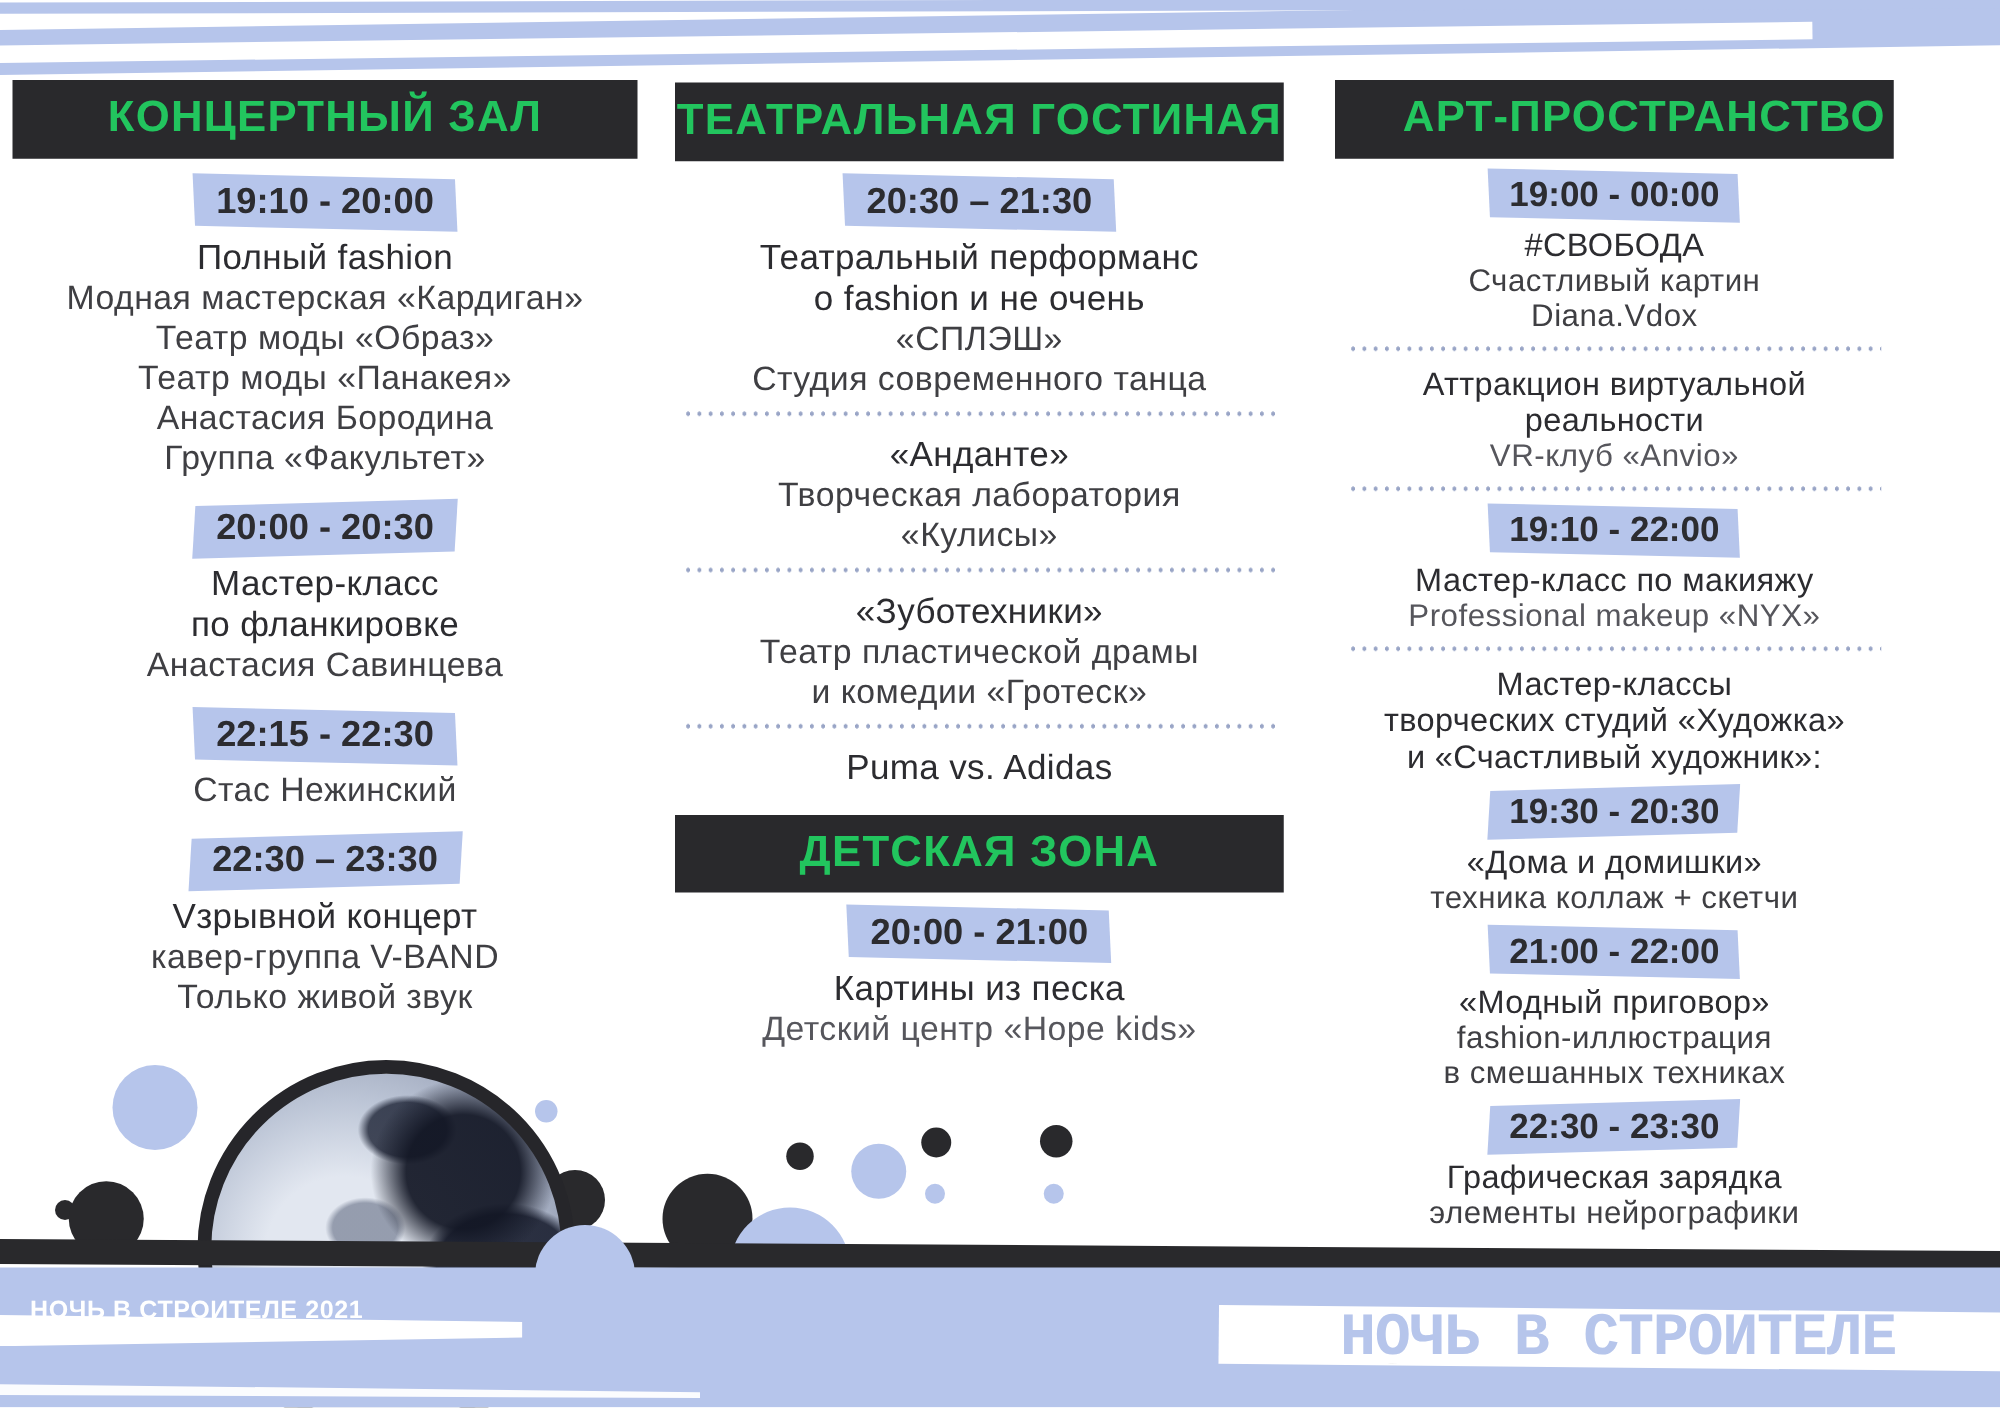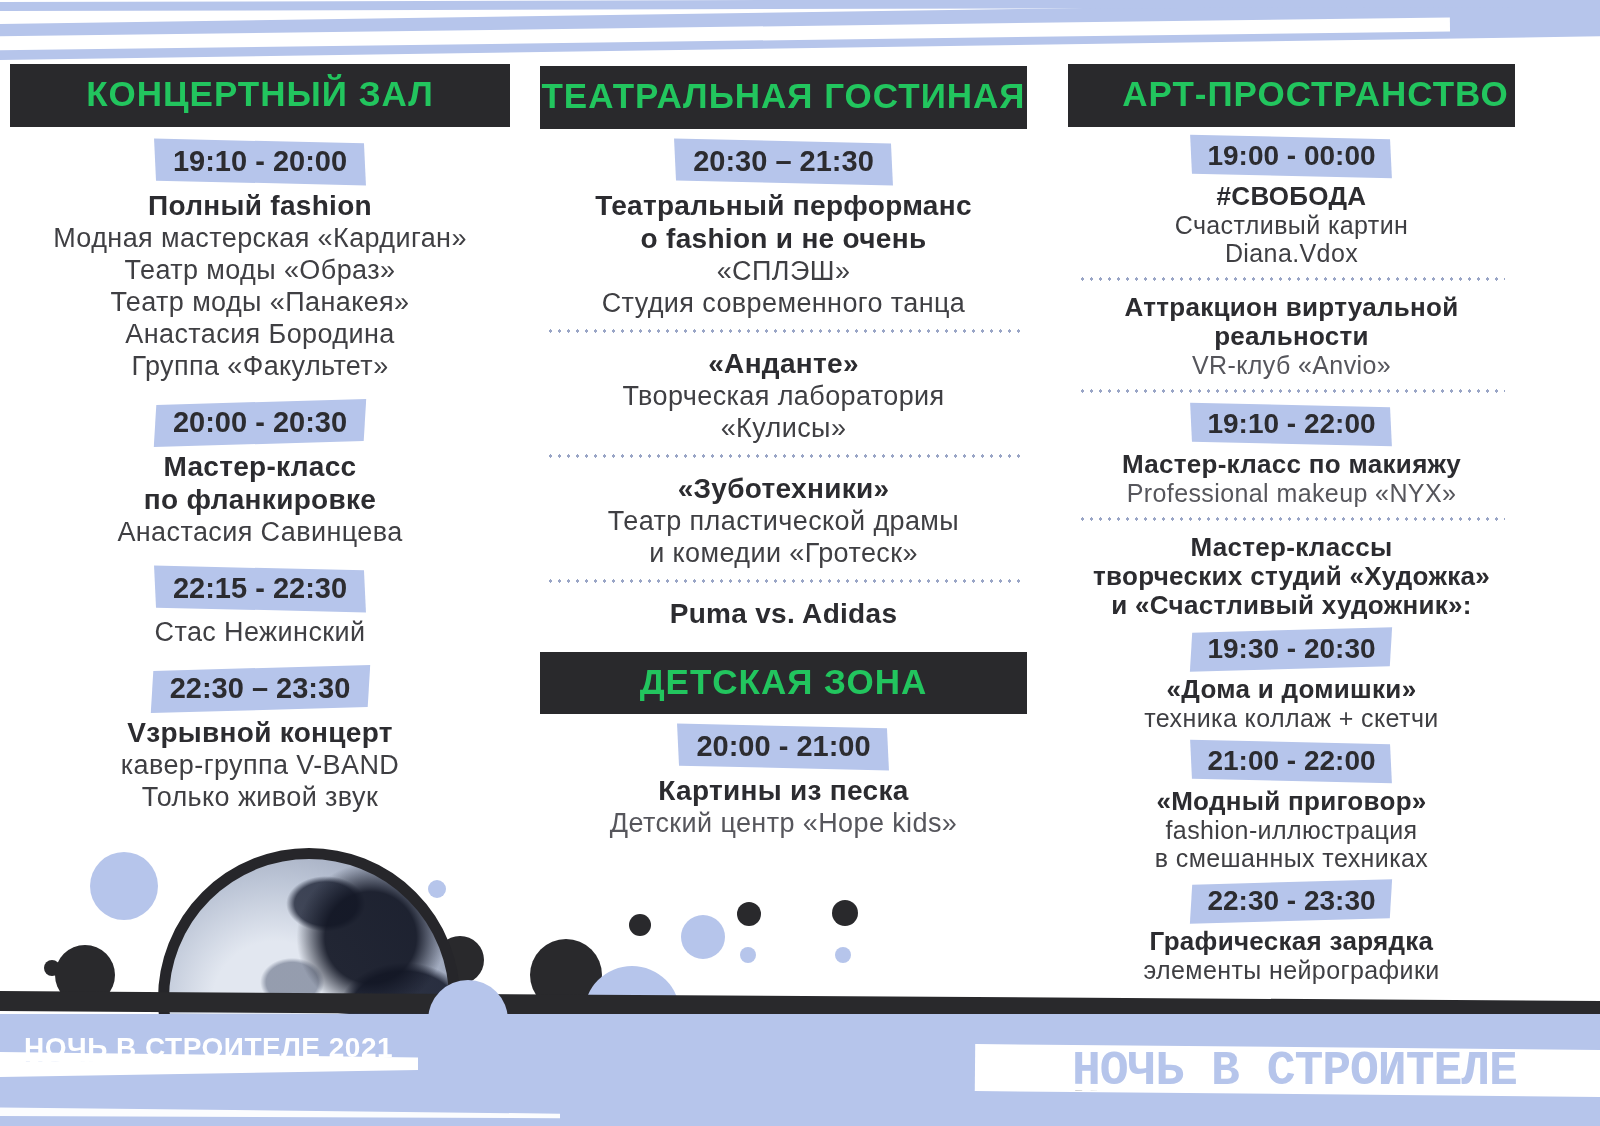--- a/index.html
+++ b/index.html
@@ -30,21 +30,21 @@
   #col3 .event{margin:10px 0 10px;}
 
   .time-wrap{margin-bottom:6px;}
   .time{position:relative;display:inline-block;font-weight:bold;font-size:29px;color:var(--text);
         padding:4px 18px 5px;z-index:0;white-space:nowrap;}
   .time::before{content:"";position:absolute;inset:0;background:var(--blue);
         transform:rotate(-1.6deg) skewX(-5deg);z-index:-1;}
   .event:nth-of-type(even) .time::before{transform:rotate(1.3deg) skewX(4deg);}
   #col3 .time{font-size:28px;padding:3px 16px 4px;}
 
-  .etitle{font-weight:bold;font-size:28px;line-height:33px;color:var(--text);letter-spacing:.3px;}
+  .etitle{font-weight:normal;font-size:28px;line-height:33px;color:var(--text);letter-spacing:.3px;}
   .eline{font-size:27px;line-height:32px;color:var(--body);letter-spacing:.4px;}
   .eline.gray{color:var(--gray);}
   #col3 .etitle{font-size:26px;line-height:29px;}
   #col3 .eline{font-size:25px;line-height:28px;}
 
   .dots{height:4px;margin:6px 10px 12px;background-image:radial-gradient(circle,#99a5c6 1.6px,transparent 1.8px);
         background-size:9px 4px;background-position:0 50%;background-repeat:repeat-x;}
   #col2 .dots{margin:8px 6px 14px;}
 
   
@@ -62,21 +62,21 @@
           radial-gradient(ellipse 50px 38px at 44% 44%, rgba(86,96,120,.55) 0 52%, transparent 64%),
           radial-gradient(ellipse 85px 60px at 26% 70%, rgba(238,242,249,.95) 0 52%, transparent 70%),
           radial-gradient(circle at 38% 52%, #e2e7f0 0 28%, #bcc5d6 55%, #99a2b7 82%, #8a93a8 100%);}
 
   
   #black-band{position:absolute;left:-10px;top:996px;width:1620px;height:20px;background:var(--dark);
               transform:rotate(.35deg);z-index:5;}
   #footer-blue{position:absolute;left:0;top:1014px;width:1600px;height:112px;background:var(--blue);z-index:6;}
 
   .f-left{position:absolute;left:24px;top:1028px;width:640px;height:42px;z-index:7;
-          font-weight:bold;font-size:28px;line-height:40px;letter-spacing:.5px;white-space:nowrap;text-align:left;}
+          font-weight:bold;font-size:20px;line-height:40px;letter-spacing:.5px;white-space:nowrap;text-align:left;}
   .f-left .copy{position:absolute;left:0;top:0;width:100%;}
   .f-left .top-copy{color:#fff;clip-path:polygon(0 0,100% 0,100% 76%,0 72%);}
   .f-left .bottom-copy{color:var(--blue);clip-path:polygon(0 72%,100% 76%,100% 150%,0 150%);transform:translateY(5px);}
   #white-stripe-left{position:absolute;left:0;top:1052px;width:418px;height:25px;background:#fff;z-index:6;
           clip-path:polygon(0 0,100% 22%,100% 72%,0 100%);}
   #white-sliver-bl{position:absolute;left:0;top:1106px;width:560px;height:14px;background:#fff;z-index:7;
           clip-path:polygon(0 10%,100% 55%,100% 88%,0 72%);opacity:.95;}
 
   #white-band-right{position:absolute;left:975px;top:1044px;width:640px;height:47px;background:#fff;
           transform:rotate(.55deg);transform-origin:left center;z-index:6;}

